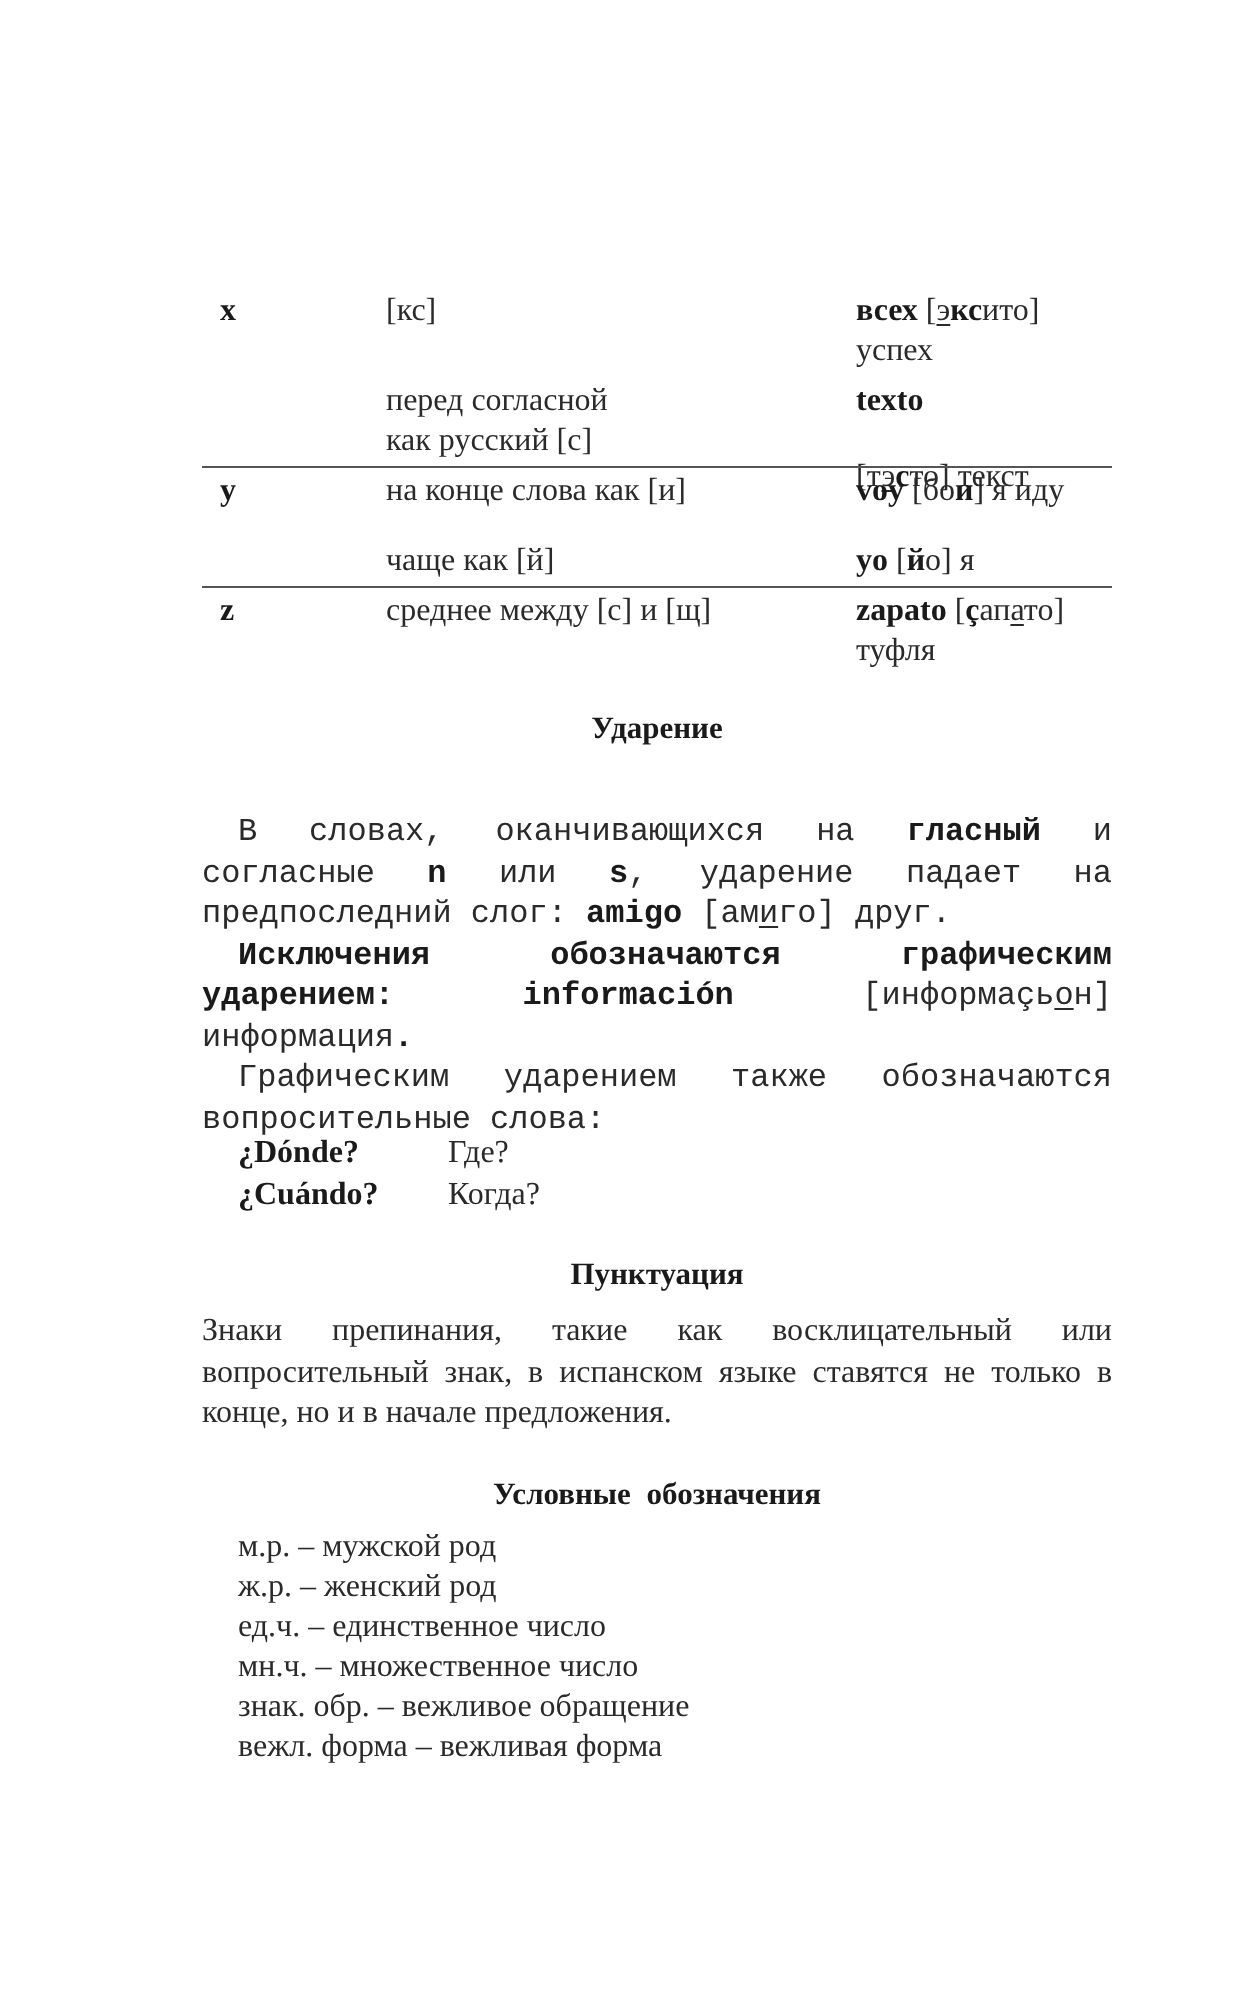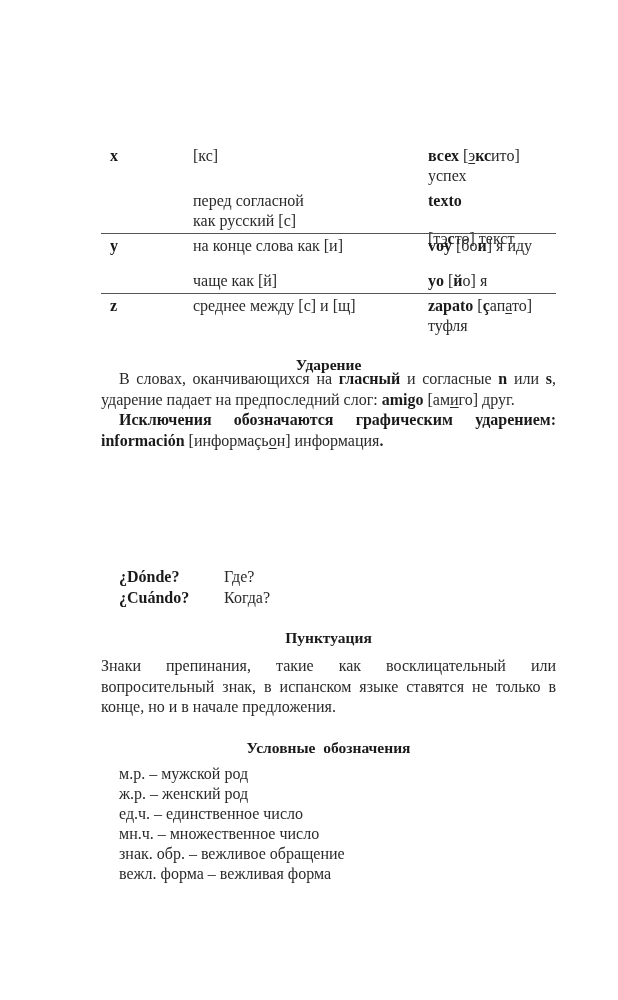--- a/index.html
+++ b/index.html
@@ -49,23 +49,24 @@
   <div class="rule" style="top:293px;"></div>
 
   <span class="abs" style="left:110px; top:296px;"><b>z</b></span>
   <span class="abs" style="left:193px; top:296px;">среднее между [с] и [щ]</span>
   <span class="abs" style="left:428px; top:296px;"><b>zapato</b> <span>[</span><b>ç</b><span>ап</span><span class="u">а</span><span>то]</span></span>
   <span class="abs" style="left:428px; top:316px;">туфля</span>
 </div>
 
 <div class="heading" style="top:355px;">Ударение</div>
 
-<div class="para" style="top:369px;">
+<div class="para" style="top:406px;font-family:Liberation Mono, monospace;">
   <p class="indent"><span>В словах, оканчивающихся на </span><b>гласный</b><span> и согласные </span><b>n</b><span> или </span><b>s</b><span>, ударение падает на предпоследний слог: </span><b>amigo</b><span> [ам</span><span class="u">и</span><span>го] друг.</span></p>
   <p class="indent"><b>Исключения обозначаются графическим ударением: información</b><span> [информаçь</span><span class="u">о</span><span>н] информация</span><b>.</b></p>
+  <p class="indent">Графическим ударением также обозначаются вопросительные слова:</p>
 </div>
 
 <div>
   <div class="qrow" style="top:567px;"><span class="es">¿Dónde?</span><span>Где?</span></div>
   <div class="qrow" style="top:588px;"><span class="es">¿Cuándo?</span><span>Когда?</span></div>
 </div>
 
 <div class="heading" style="top:628px;">Пунктуация</div>
 <div class="para" style="top:656px;">
   <p>Знаки препинания, такие как восклицательный или вопросительный знак, в испанском языке ставятся не только в конце, но и в начале предложения.</p>

